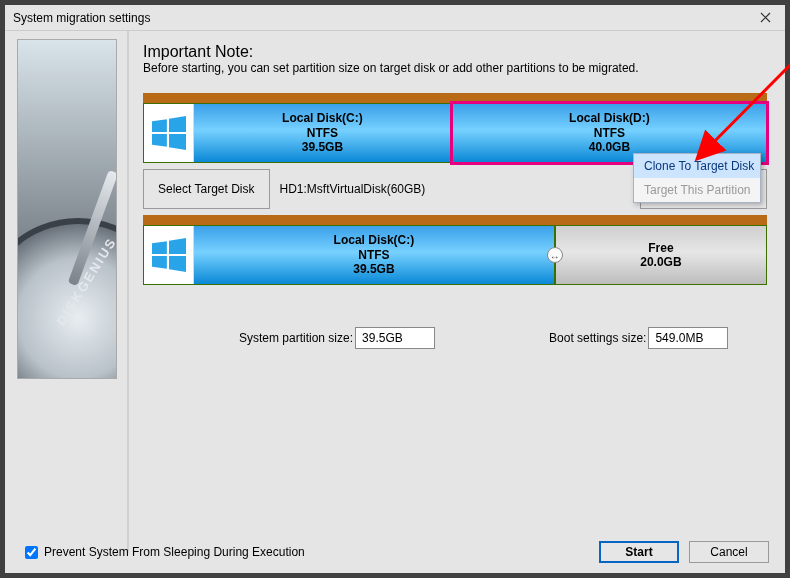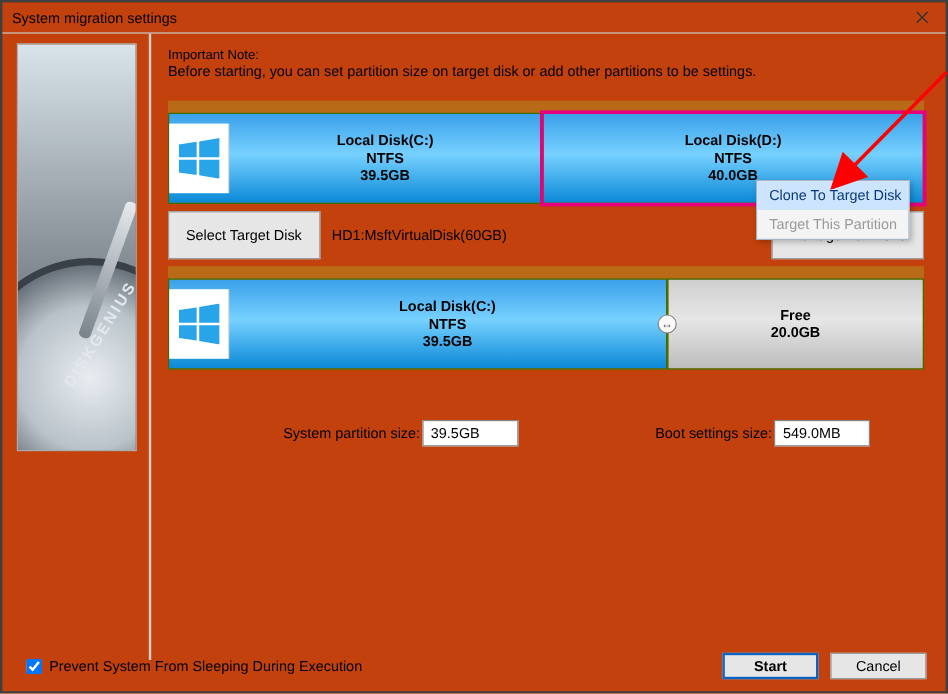--- a/index.html
+++ b/index.html
@@ -7,22 +7,22 @@
     margin: 0;
     font-family: "Segoe UI", Tahoma, sans-serif;
     font-size: 12px;
     background: #fff;
     color: #000;
   }
   .window {
     position: relative;
     width: 790px;
     height: 578px;
-    border: 2px solid #404040;
-    background: #c2410c;
+    border: 5px solid #404040;
+    background: #e5e5e5;
   }
   .titlebar {
     display: flex;
     align-items: center;
     height: 26px;
     padding: 0 0 0 8px;
     border-bottom: 1px solid #ccc;
   }
   .titlebar .title { flex: 1; font-size: 12px; }
   .title-close {
@@ -74,33 +74,33 @@
     letter-spacing: 2px;
     font-size: 13px;
     white-space: nowrap;
   }
   .main {
     flex: 1;
     border-left: 2px solid #d0d0d0;
     padding: 12px 18px 0 14px;
     position: relative;
   }
-  .note-head { font-size: 11px; }
+  .note-head { font-size: 16px; }
   .note-body { font-size: 12px; margin-bottom: 18px; }
   .label-row { font-size: 12px; margin-bottom: 4px; }
   .label-row .lbl { display:inline-block; width: 100px; }
   .diskbar-wrap {
     border-top: 10px solid #b86a16;
     background: #b86a16;
     display: flex;
     margin-bottom: 6px;
   }
   .part {
     position: relative;
-    height: 76px;
+    height: 60px;
     border: 1px solid #3b6f00;
     display: flex;
     align-items: center;
   }
   .part.blue {
     background: linear-gradient(180deg,#3aa0e9 0%, #77d1ff 45%, #0a88d6 100%);
   }
   .part.gray {
     background: linear-gradient(180deg,#cfcfcf 0%, #e6e6e6 45%, #bdbdbd 100%);
   }
@@ -233,21 +233,21 @@
       <div class="sidebar-img">
         <div class="disc"></div>
         <div class="arm"></div>
         <div class="brand">DISKGENIUS</div>
       </div>
     </div>
 
     <div class="main">
 
       <div class="note-head">Important Note:</div>
-      <div class="note-body">Before starting, you can set partition size on target disk or add other partitions to be settings.</div>
+      <div class="note-body">Before starting, you can set partition size on target disk or add other partitions to be migrated.</div>
 
 
       <div class="diskbar-wrap">
         <div class="part blue" style="flex:0 0 49.5%">
           <div class="winlogo">
             <svg viewBox="0 0 32 32">
                 <g fill="#2aa4e8">
                   <polygon points="0,5 14,3 14,15 0,15"></polygon>
                   <polygon points="16,2.7 32,0 32,15 16,15"></polygon>
                   <polygon points="0,17 14,17 14,29 0,27"></polygon>

